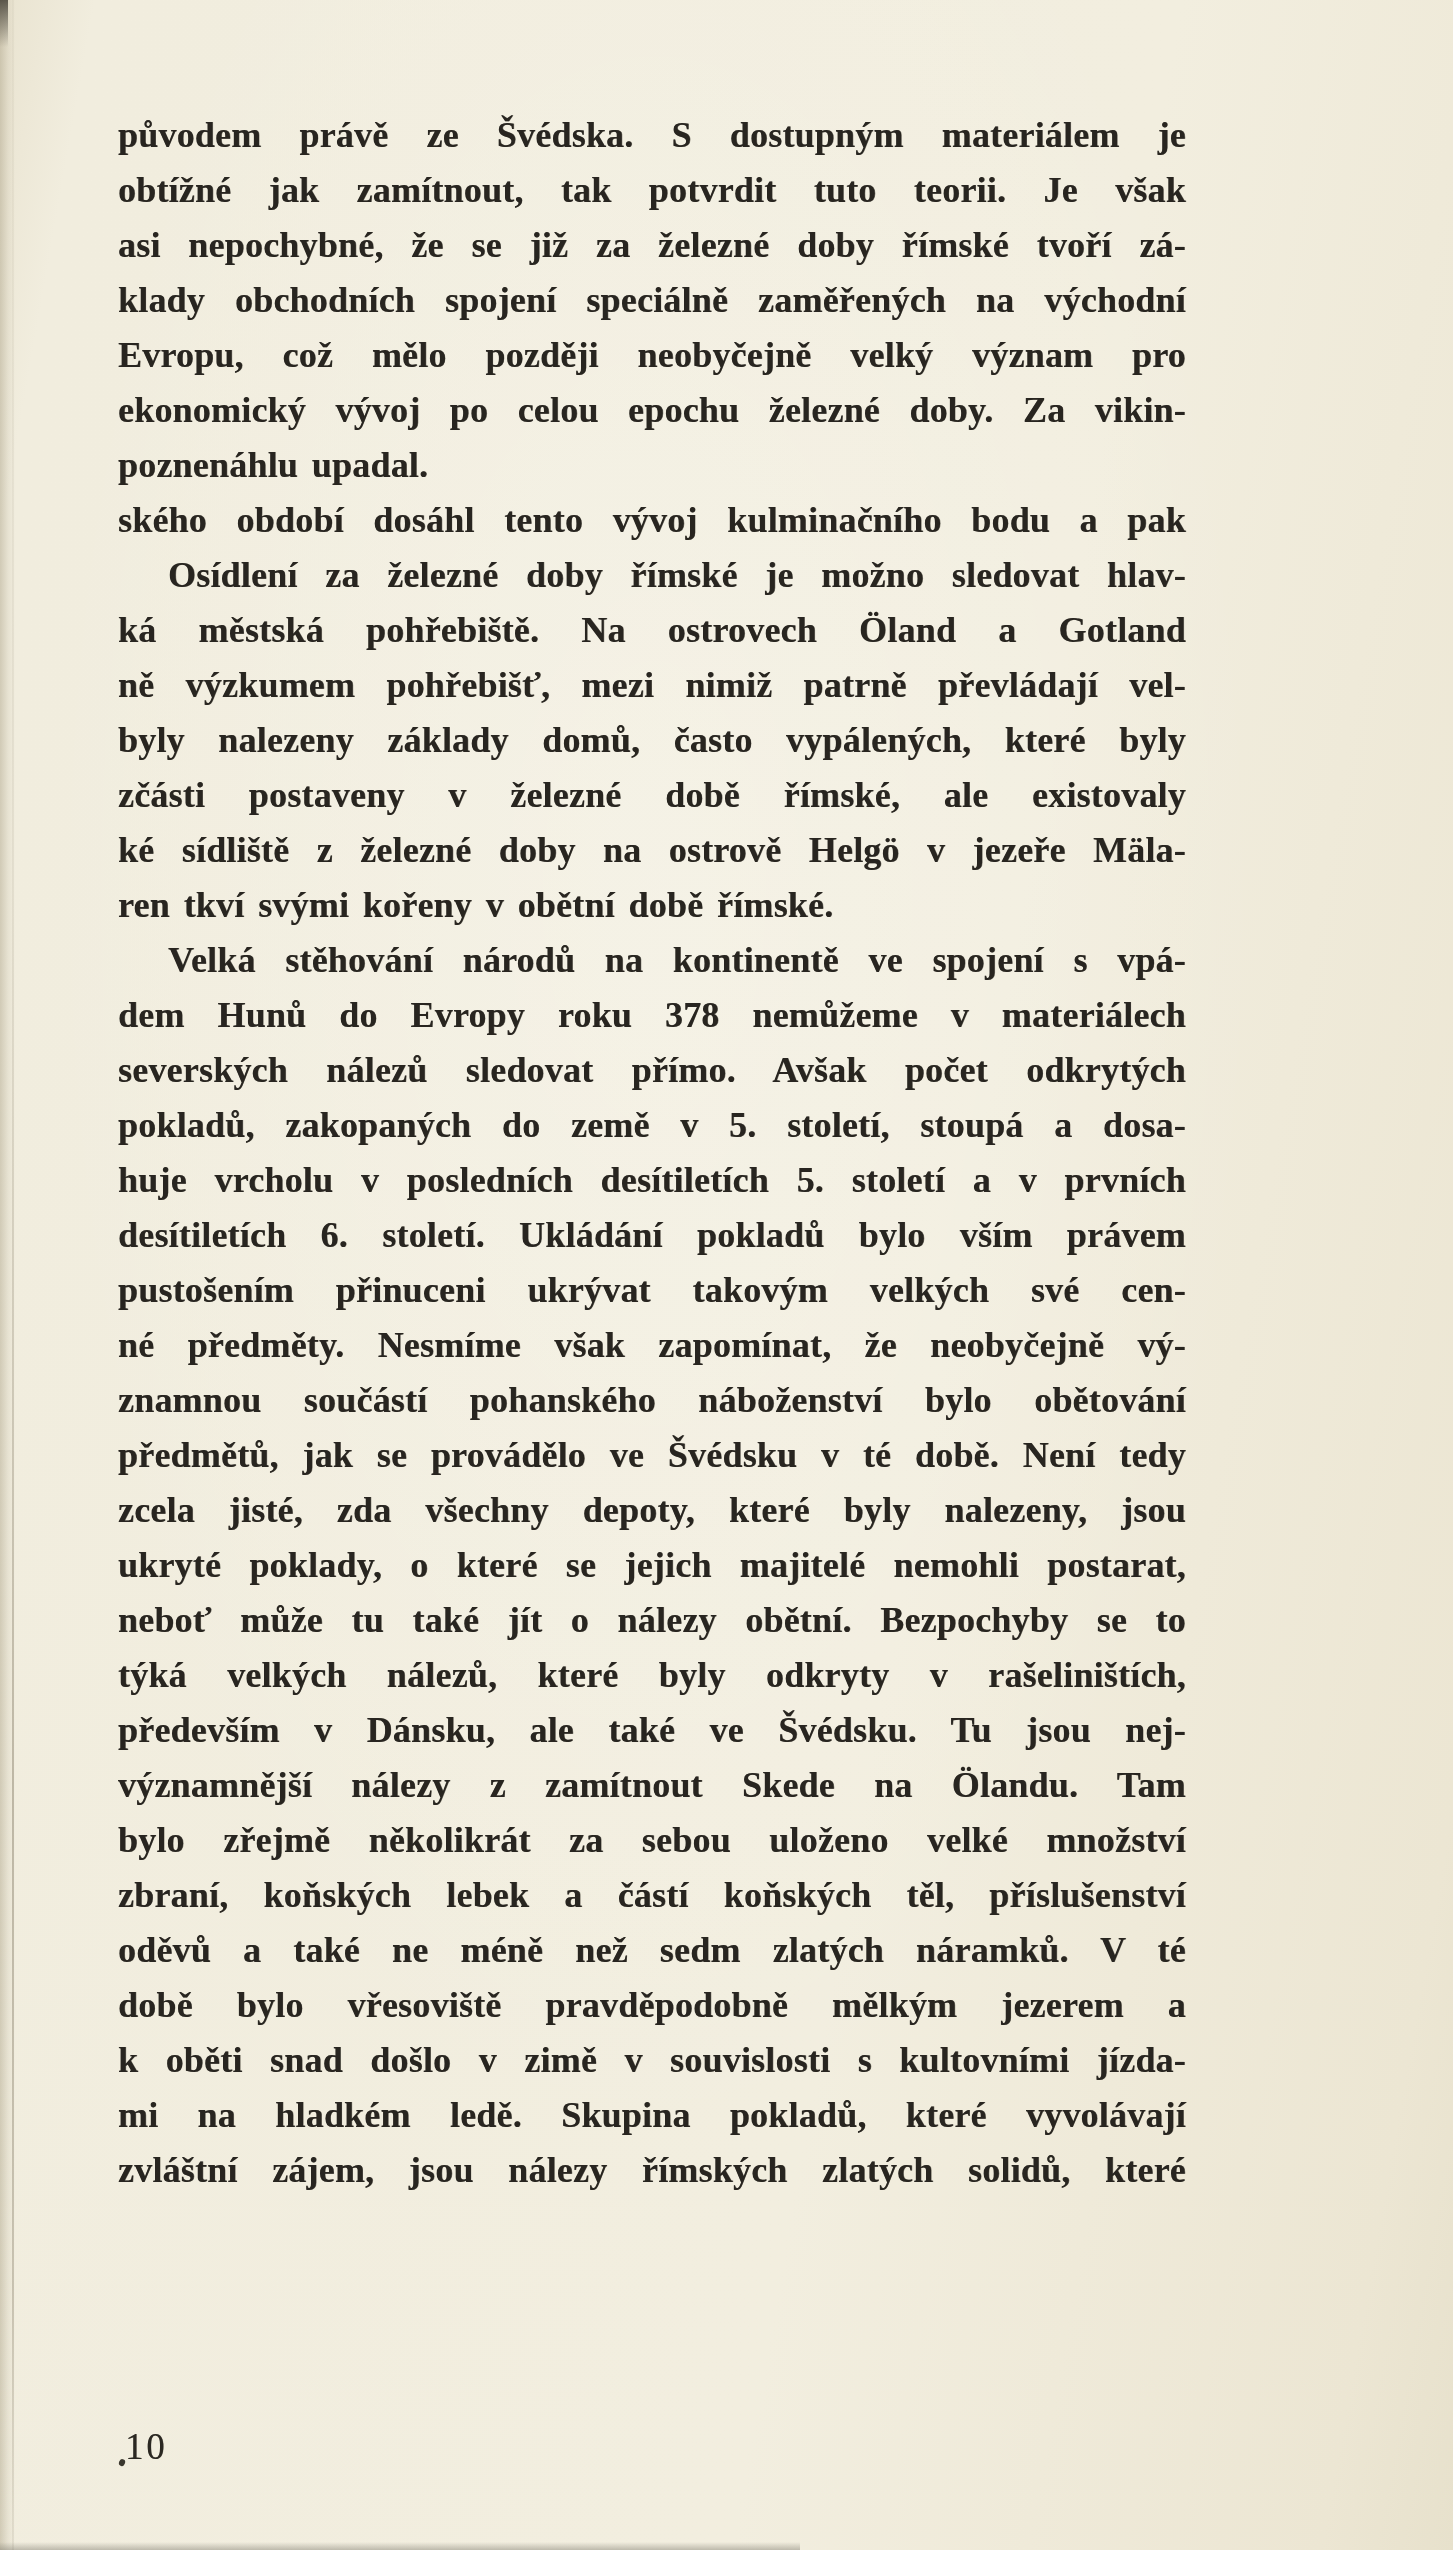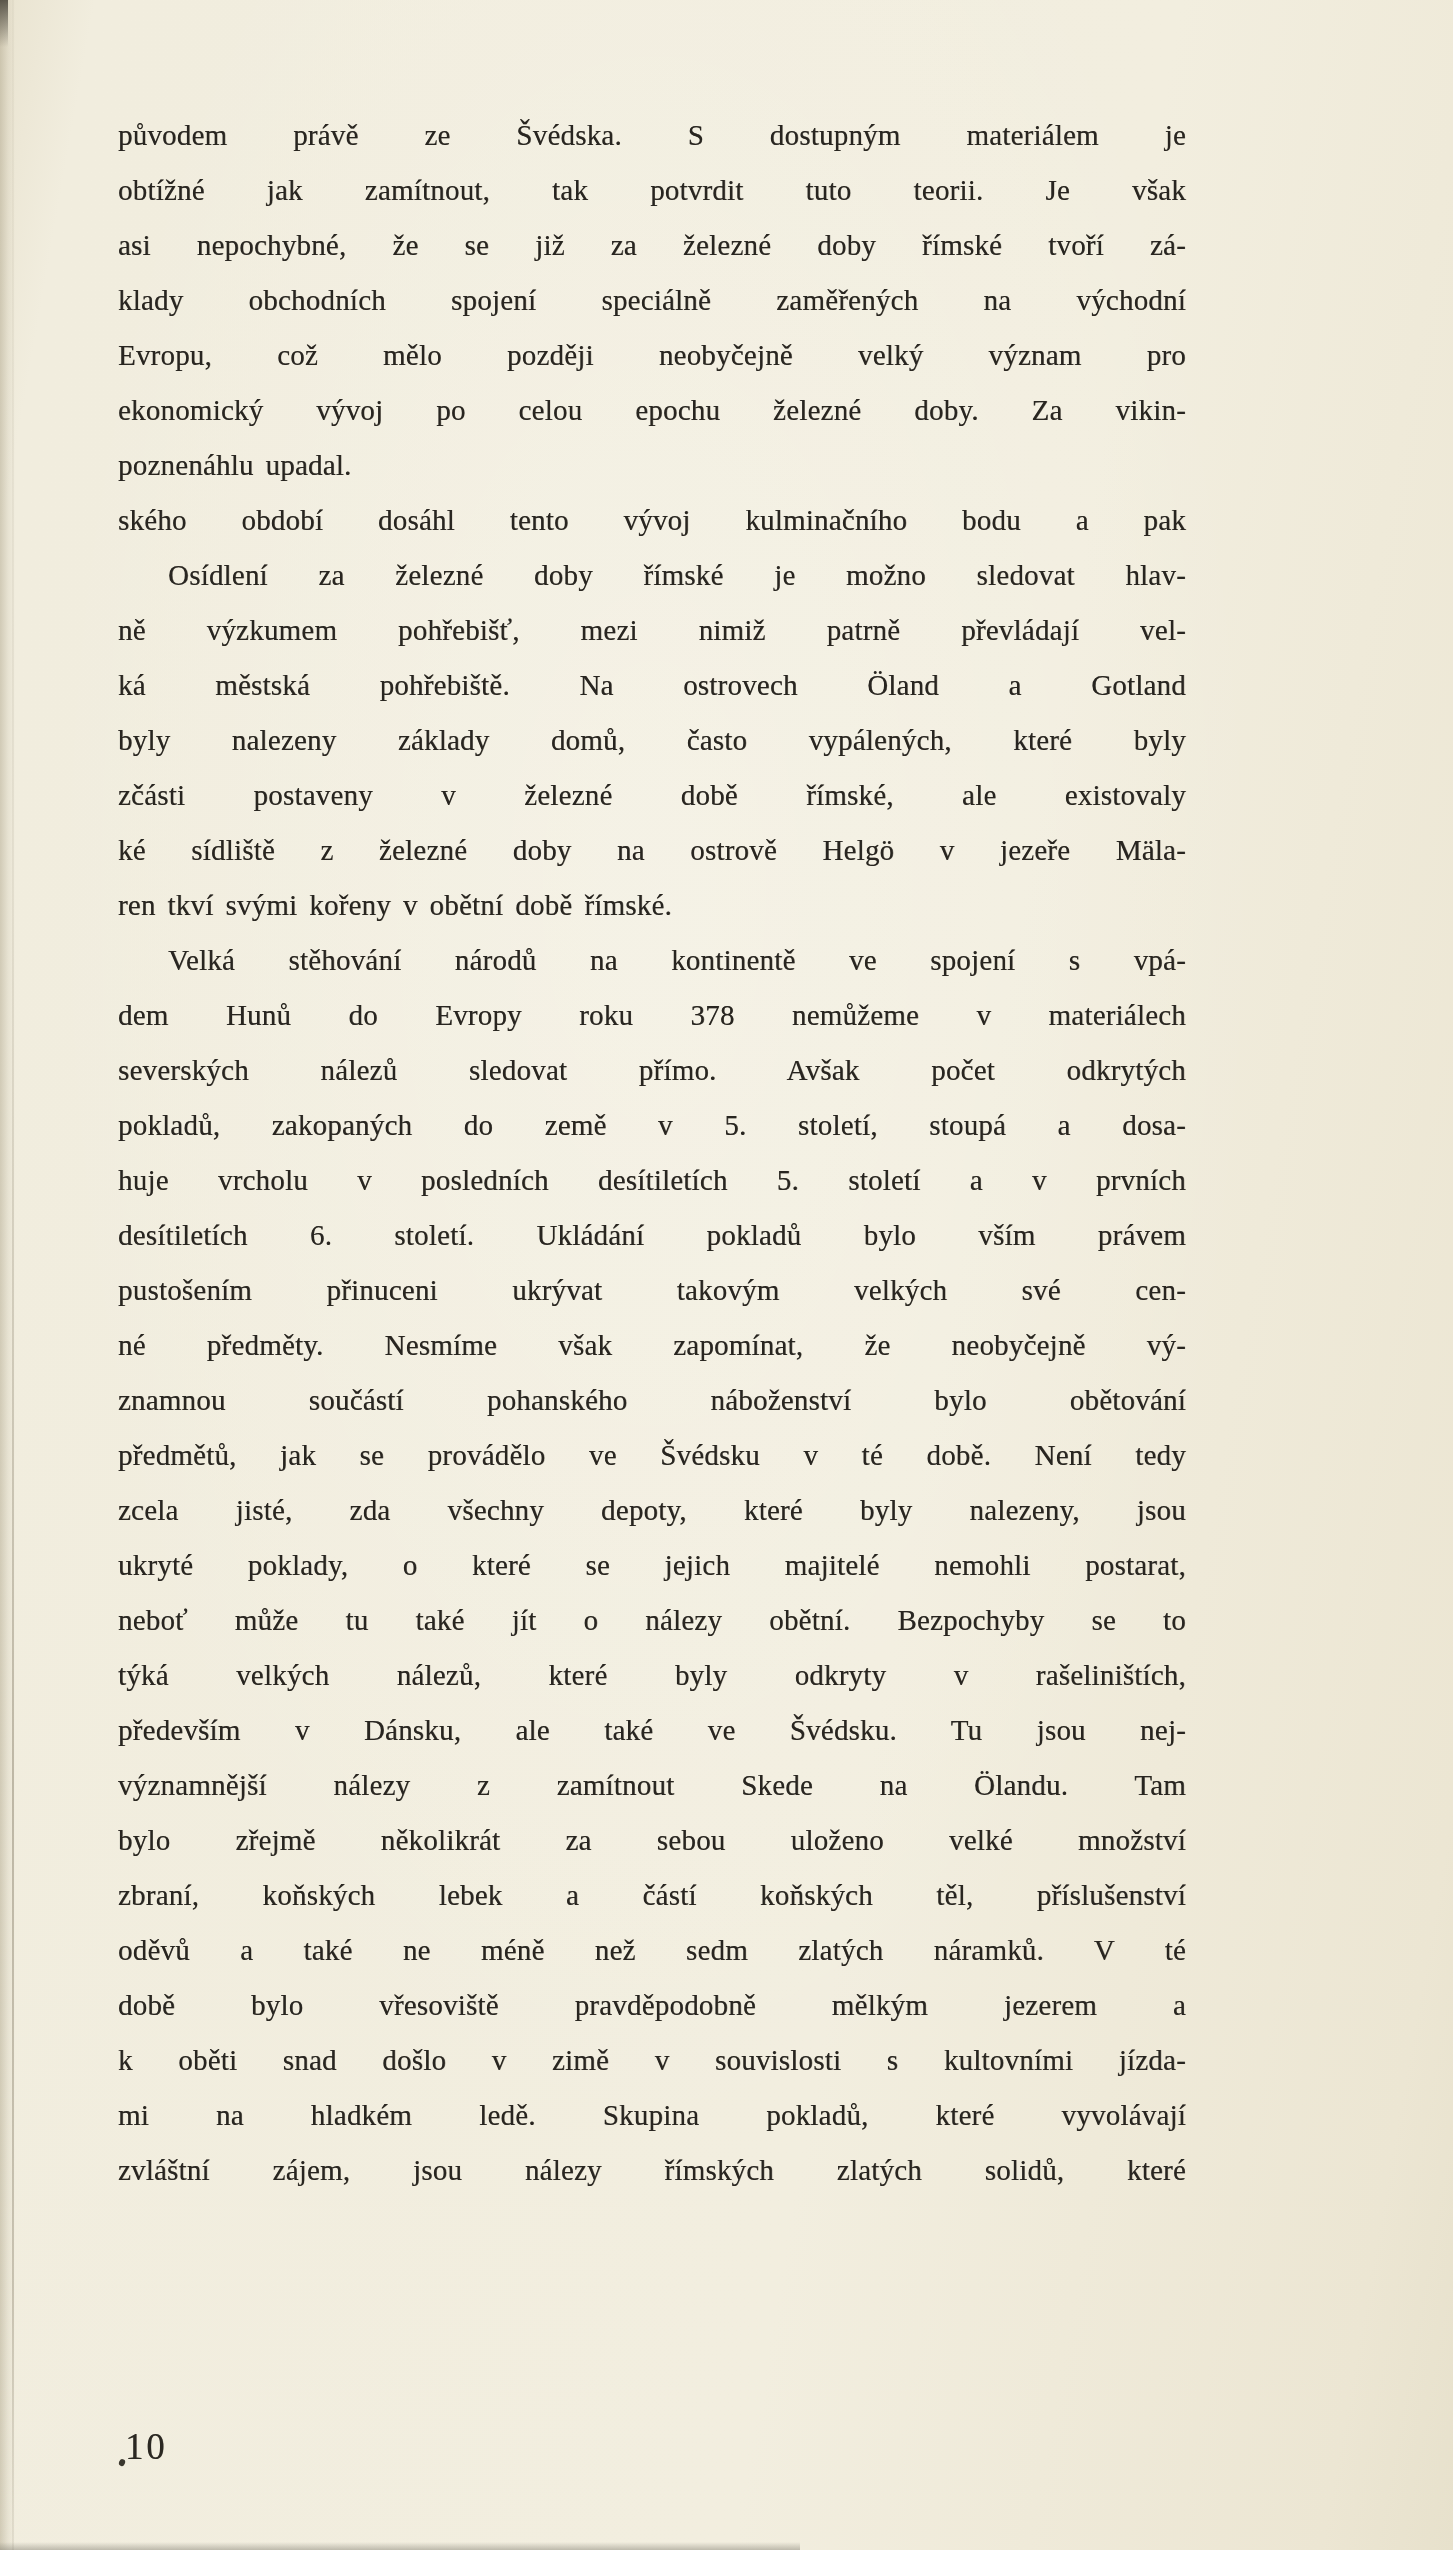--- a/index.html
+++ b/index.html
@@ -50,24 +50,25 @@
     left: 0; bottom: 0;
     width: 55%; height: 8.2px;
     background: linear-gradient(0deg, rgba(125,122,110,0.45) 0%, rgba(125,122,110,0) 100%);
   }
   .text-block {
     position: absolute;
     left: 118px;
     top: 108px;
     width: 1068px;
     color: #282520;
-    font-size: 29px;
+    font-size: 36px;
     letter-spacing: 0.2px;
     word-spacing: 4.5px;
     text-shadow: 0.4px 0.4px 0.6px rgba(45,42,33,0.55);
+    font-weight: bold;
   }
   .line {
     height: 55px;
     line-height: 55px;
     white-space: normal;
     text-align: justify;
     text-align-last: justify;
     text-justify: inter-word;
   }
   .line.nojust { text-align-last: left; }
@@ -106,22 +107,22 @@
 
   <div class="line">původem právě ze Švédska. S dostupným materiálem je</div>
       <div class="line">obtížné jak zamítnout, tak potvrdit tuto teorii. Je však</div>
       <div class="line">asi nepochybné, že se již za železné doby římské tvoří zá-</div>
       <div class="line">klady obchodních spojení speciálně zaměřených na východní</div>
       <div class="line">Evropu, což mělo později neobyčejně velký význam pro</div>
       <div class="line">ekonomický vývoj po celou epochu železné doby. Za vikin-</div>
       <div class="line nojust">poznenáhlu upadal.</div>
       <div class="line">ského období dosáhl tento vývoj kulminačního bodu a pak</div>
       <div class="line indent">Osídlení za železné doby římské je možno sledovat hlav-</div>
+      <div class="line">ká městská pohřebiště. Na ostrovech Öland a Gotland</div>
       <div class="line">ně výzkumem pohřebišť, mezi nimiž patrně převládají vel-</div>
-      <div class="line">ká městská pohřebiště. Na ostrovech Öland a Gotland</div>
       <div class="line">byly nalezeny základy domů, často vypálených, které byly</div>
       <div class="line">zčásti postaveny v železné době římské, ale existovaly</div>
       <div class="line">ké sídliště z železné doby na ostrově Helgö v jezeře Mäla-</div>
       <div class="line nojust">ren tkví svými kořeny v obětní době římské.</div>
       <div class="line indent">Velká stěhování národů na kontinentě ve spojení s vpá-</div>
       <div class="line">dem Hunů do Evropy roku 378 nemůžeme v materiálech</div>
       <div class="line">severských nálezů sledovat přímo. Avšak počet odkrytých</div>
       <div class="line">pokladů, zakopaných do země v 5. století, stoupá a dosa-</div>
       <div class="line">huje vrcholu v posledních desítiletích 5. století a v prvních</div>
       <div class="line">desítiletích 6. století. Ukládání pokladů bylo vším právem</div>

